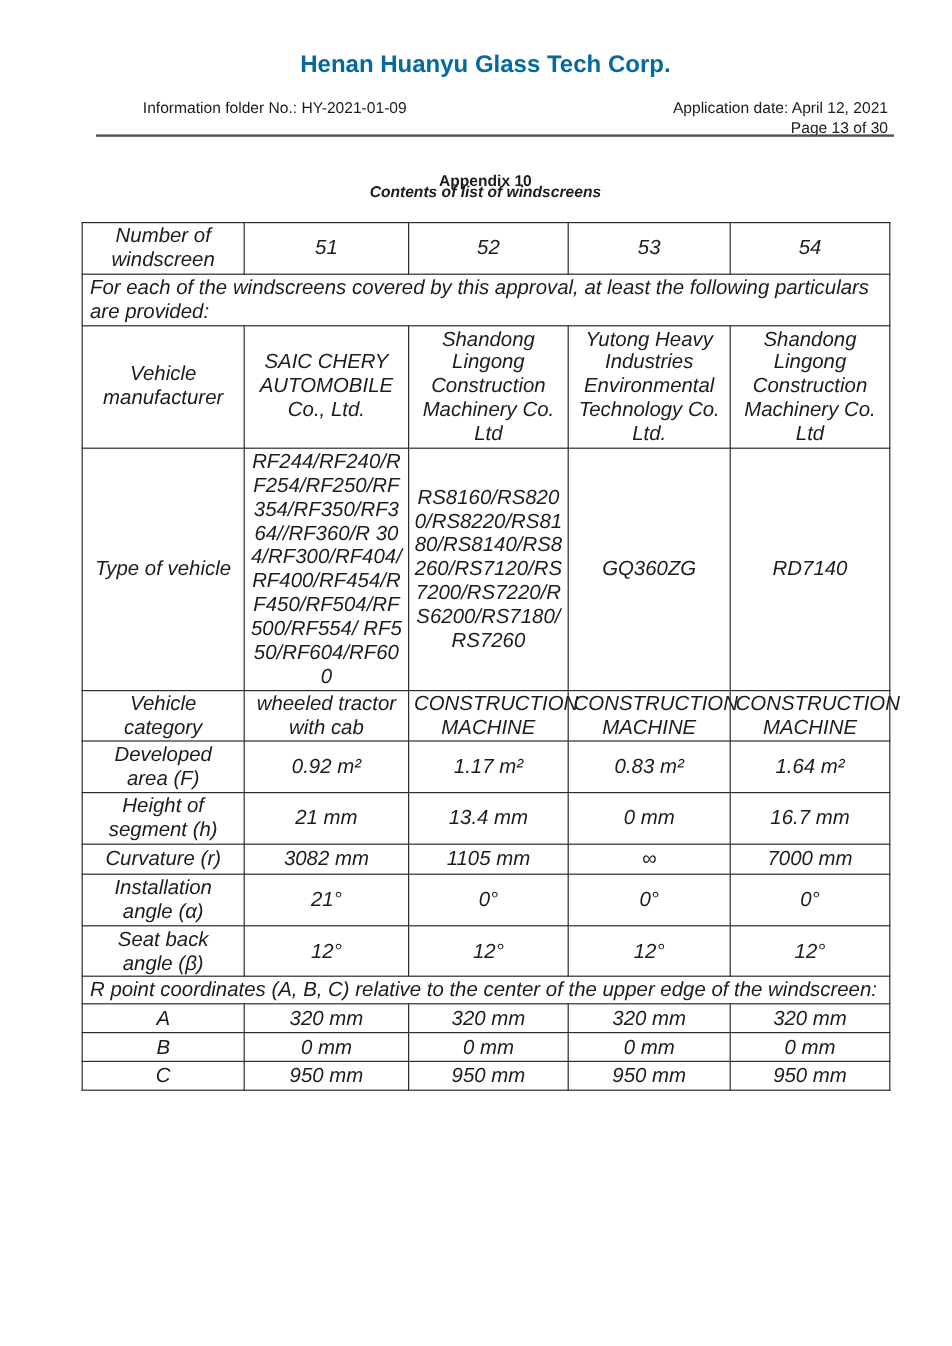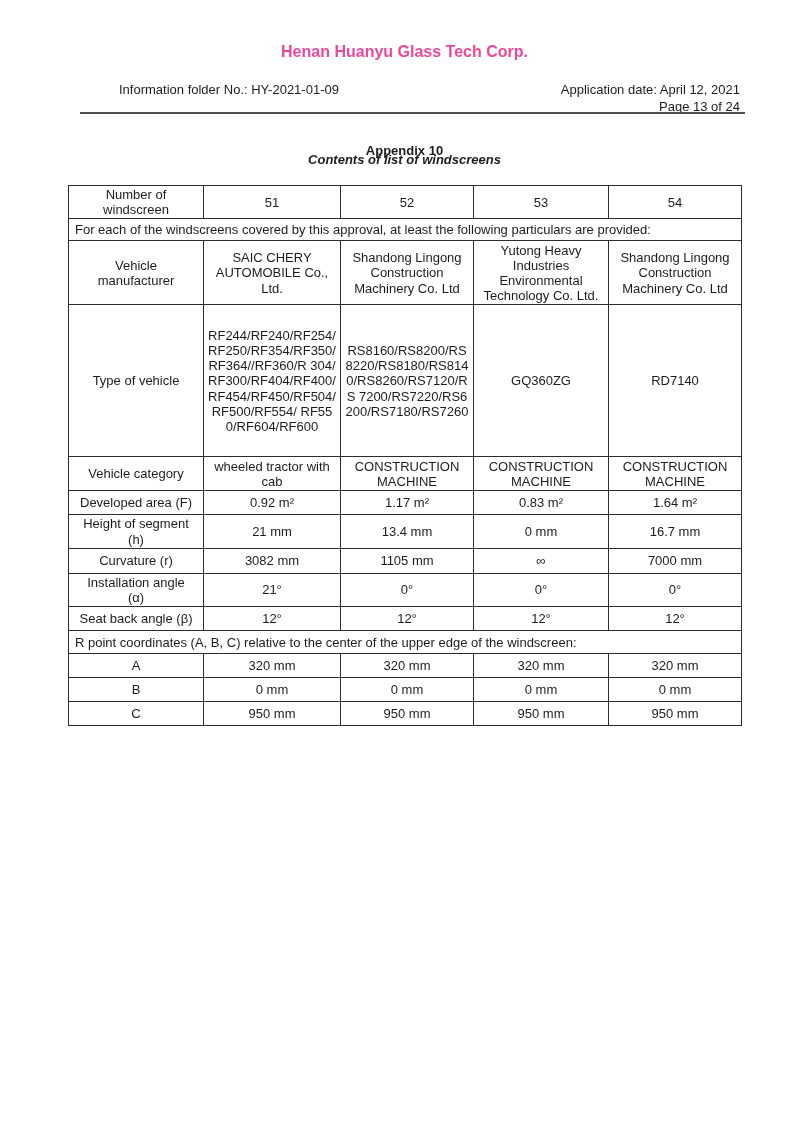--- a/index.html
+++ b/index.html
@@ -9,24 +9,24 @@
     height: 1122px;
     background: #ffffff;
     font-family: "Liberation Sans", sans-serif;
     color: #1c1c1c;
     overflow: hidden;
   }
   .company {
     position: absolute;
     top: 43px; left: 68px; width: 673px;
     text-align: center;
-    font-size: 16px;
+    font-size: 20px;
     font-weight: bold;
     margin: 0;
-    color: #ec4899;
+    color: #0369a1;
   }
   .info-row {
     position: absolute;
     top: 81px; left: 119px; right: 53px;
     display: flex;
     justify-content: space-between;
     align-items: flex-start;
     font-size: 13px;
     line-height: 17px;
   }
@@ -51,21 +51,22 @@
     font-size: 13px;
     font-weight: bold;
     font-style: italic;
   }
   table.ws {
     position: absolute;
     top: 185px; left: 68px;
     width: 673px;
     border-collapse: collapse;
     table-layout: fixed;
-    font-size: 13px;
+    font-size: 17px;
+    font-style: italic;
   }
   table.ws td {
     border: 1px solid #2c2c2c;
     text-align: center;
     vertical-align: middle;
     padding: 1px 4px;
     line-height: 1.17;
     color: #1c1c1c;
   }
   table.ws td.lbl { padding: 1px 10px; }
@@ -91,21 +92,21 @@
 <body>
 
 <div class="page">
 
   <h1 class="company">Henan Huanyu Glass Tech Corp.</h1>
 
   <div class="info-row">
     <span>Information folder No.: HY-2021-01-09</span>
     <div class="info-right">
       <div>Application date: April 12, 2021</div>
-      <div>Page 13 of 24</div>
+      <div>Page 13 of 30</div>
     </div>
   </div>
 
   <div class="rule"></div>
 
   <div class="appendix">Appendix 10</div>
   <div class="subtitle">Contents of list of windscreens</div>
 
   <table class="ws">
     <colgroup>

